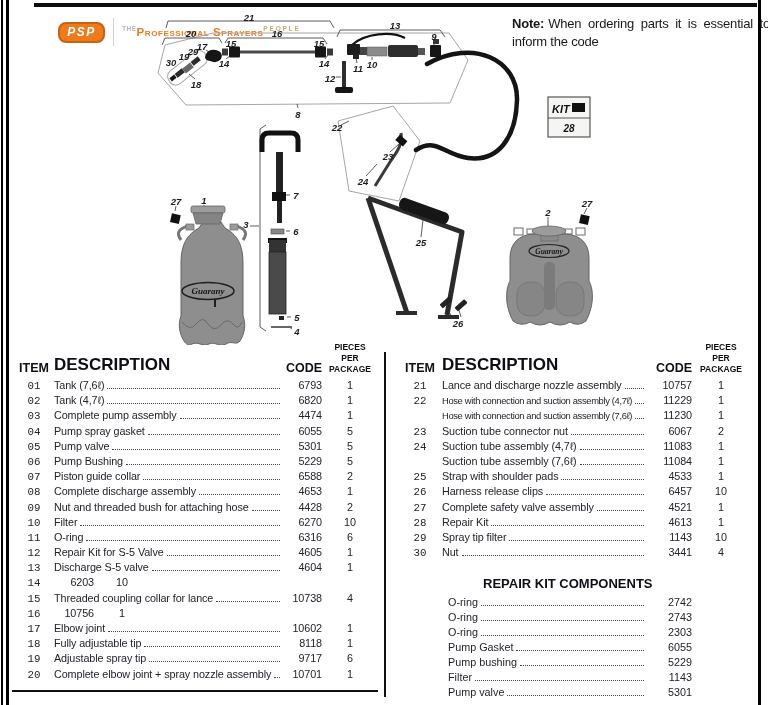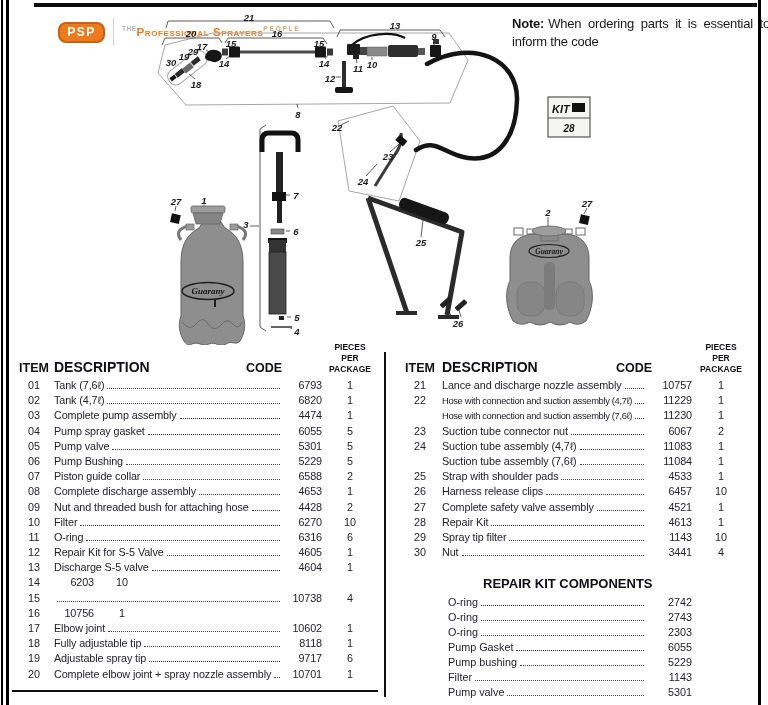--- a/index.html
+++ b/index.html
@@ -9,21 +9,21 @@
   
   .border-top{position:absolute;left:34px;top:3px;width:723px;height:4px;background:#0b0b0b;}
   .border-left-outer{position:absolute;left:1px;top:0;width:2px;height:705px;background:#000;}
   .border-left-inner{position:absolute;left:6px;top:0;width:3px;height:705px;background:#000;}
   .border-right{position:absolute;left:758px;top:0;width:3px;height:705px;background:#000;}
 
   
   .brand{position:absolute;left:58px;top:18px;display:flex;align-items:center;gap:8px;}
   .psp-badge{width:47px;height:21px;border-radius:8px;background:#ee7a1e;border:2px solid #c9620e;
              display:flex;align-items:center;justify-content:center;box-sizing:border-box;}
-  .psp-badge span{color:#fff;font-weight:bold;font-size:12px;letter-spacing:1.5px;}
+  .psp-badge span{color:#fff;font-weight:bold;font-size:12px;letter-spacing:1.5px;font-style:italic;}
   .brand-sep{width:1px;height:28px;background:#cfcfcf;}
   .brand-text{display:flex;line-height:1.05;}
   .brand-the{font-size:6.5px;color:#b5b5b5;font-weight:bold;letter-spacing:.5px;}
   .brand-name{font-size:11.5px;color:#ee7a1e;font-weight:bold;font-variant:small-caps;letter-spacing:.6px;}
   .brand-people{font-size:6.5px;color:#d9a271;font-weight:bold;letter-spacing:1.8px;}
 
   
   .note{position:absolute;left:512px;top:15px;width:258px;font-size:13px;letter-spacing:-.2px;
         line-height:1.38;color:#181818;text-align:justify;}
   .note-label{font-weight:bold;margin-right:4px;}
@@ -39,28 +39,28 @@
   .tank-logo{font-style:italic;font-weight:bold;fill:#151515;text-anchor:middle;
              font-family:"Liberation Serif","DejaVu Serif",serif;}
 
   
   .ptable{position:absolute;top:339px;}
   .ptable.left{left:14px;width:364px;}
   .ptable.right{left:398px;width:352px;}
   .thead{display:flex;align-items:flex-end;height:36px;margin-bottom:3px;color:#0e0e14;}
   .h-item{width:40px;text-align:center;font-weight:bold;font-size:12.5px;}
   .right .h-item{width:44px;}
-  .h-desc{flex:1;font-weight:bold;font-size:14px;}
+  .h-desc{flex:1;font-weight:bold;font-size:17px;}
   .h-code{width:40px;text-align:right;font-weight:bold;font-size:12.5px;}
   .right .h-code{width:46px;}
-  .h-pieces{width:56px;text-align:center;font-weight:bold;font-size:8.5px;line-height:1.3;white-space:pre-line;margin-left:40px;}
+  .h-pieces{width:56px;text-align:center;font-weight:bold;font-size:8.5px;line-height:1.3;white-space:pre-line;}
   .right .h-pieces{width:58px;}
 
   .trow{display:flex;align-items:baseline;height:15.2px;line-height:15.2px;font-size:10.8px;letter-spacing:-.1px;color:#22222a;}
-  .c-item{width:40px;text-align:center;}
+  .c-item{width:40px;text-align:center;font-family:Liberation Mono, monospace;}
   .right .c-item{width:44px;}
   .c-desc{flex:1;display:flex;align-items:baseline;white-space:nowrap;overflow:hidden;}
   .c-desc .dtext{flex:0 0 auto;}
   .trow.tight .dtext{font-size:9.4px;letter-spacing:-.35px;}
   .leader{flex:1 1 auto;min-width:2px;border-bottom:1.6px dotted #44444e;margin:0 2px 2px 3px;}
   .c-code{width:40px;text-align:right;}
   .right .c-code{width:46px;}
   .c-pieces{width:56px;text-align:center;}
   .right .c-pieces{width:58px;}
 
@@ -410,20 +410,21 @@
           <span class="c-pieces">1</span>
         </div>
         <div class="trow">
           <span class="c-item">14</span>
           <span class="c-code">6203</span>
           <span class="c-pieces">10</span>
         </div>
         <div class="trow">
           <span class="c-item">15</span>
           <span class="c-desc">
+            <span class="dtext">Threaded coupling collar for lance</span>
             <span class="leader"></span>
           </span>
           <span class="c-code">10738</span>
           <span class="c-pieces">4</span>
         </div>
         <div class="trow">
           <span class="c-item">16</span>
           <span class="c-code">10756</span>
           <span class="c-pieces">1</span>
         </div>

